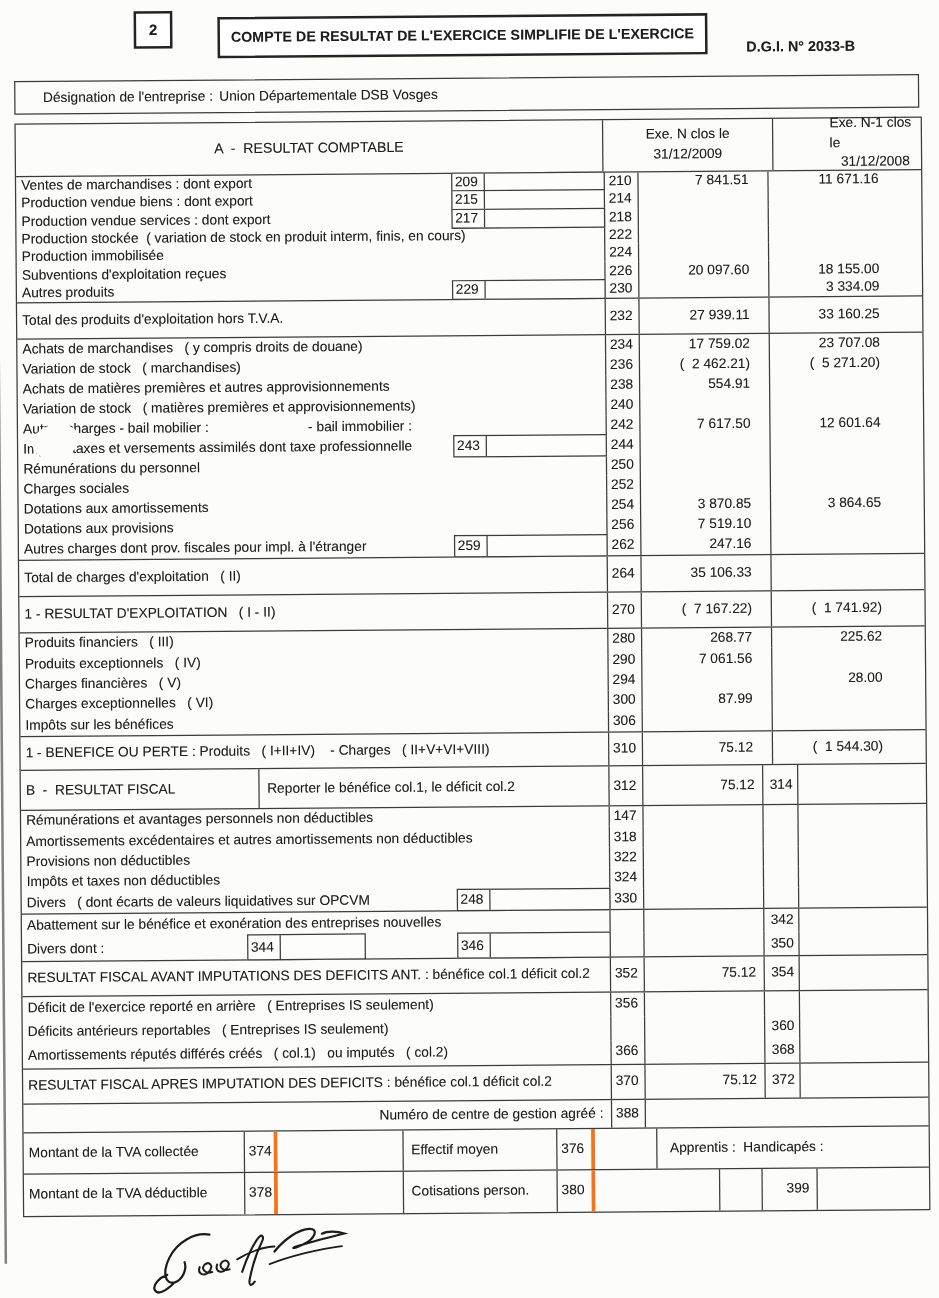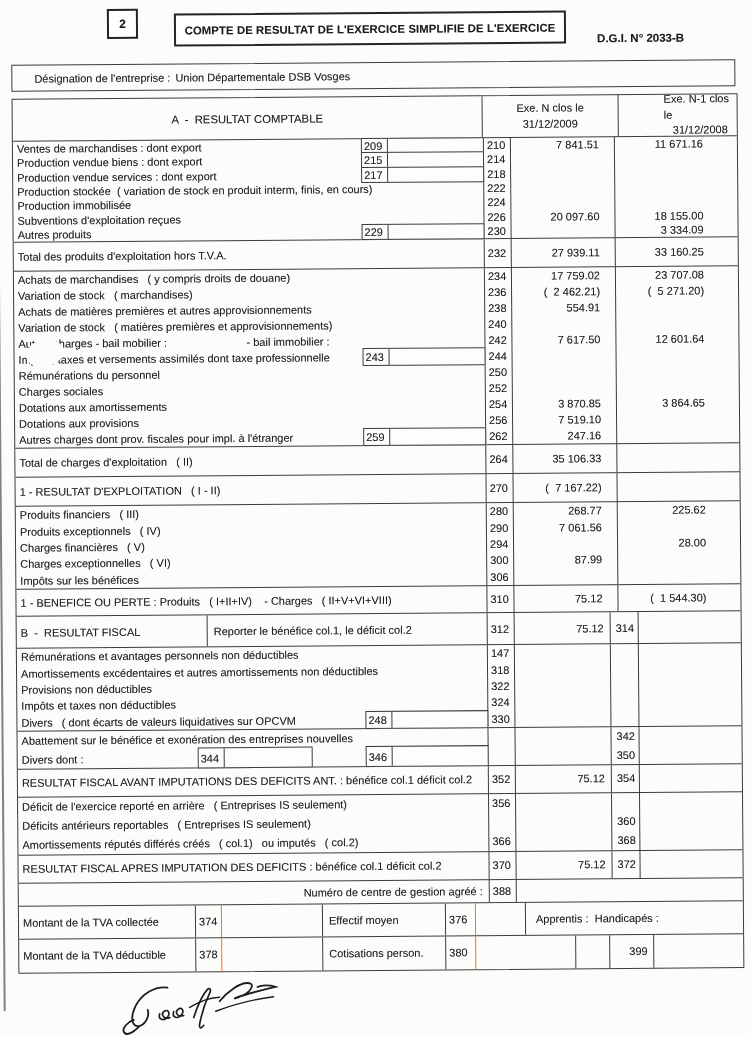--- a/index.html
+++ b/index.html
@@ -50,31 +50,31 @@
   .c-note{flex:0 0 280px;border-left:1px solid #3c3c3c;display:flex;align-items:center;padding-left:6px;white-space:pre;box-sizing:border-box;}
   .c-code{flex:0 0 28px;border-left:1px solid #3c3c3c;border-right:1px solid #3c3c3c;display:flex;align-items:center;padding-left:3px;box-sizing:border-box;}
   .c-n{flex:0 0 104px;border-right:1px solid #3c3c3c;display:flex;align-items:center;justify-content:flex-end;padding-right:15px;white-space:pre;box-sizing:border-box;}
   .c-n1{flex:1;display:flex;align-items:center;justify-content:flex-end;padding-right:34px;white-space:pre;box-sizing:border-box;}
   .c-nb{flex:0 0 96px;border-right:1px solid #3c3c3c;display:flex;align-items:center;justify-content:flex-end;padding-right:6px;white-space:pre;box-sizing:border-box;}
   .c-sub{flex:0 0 28px;border-right:1px solid #3c3c3c;display:flex;align-items:center;padding-left:5px;box-sizing:border-box;}
   .c-rest{flex:1;}
 
   .ibox{position:absolute;left:348px;top:-1px;bottom:-1px;width:123px;border:1px solid #3c3c3c;
     background:#fdfdfc;display:flex;align-items:stretch;box-sizing:border-box;}
-  .ibox.pos2{left:180px;width:115px;}
+  .ibox.pos2{left:180px;width:95px;}
   .ibcode{width:26px;border-right:1px solid #3c3c3c;display:flex;align-items:center;padding-left:2px;box-sizing:border-box;}
   .ibfield{flex:1;}
 
   
   .bottom{border-top:1px solid #3c3c3c;}
   .brow{display:flex;align-items:stretch;height:32px;}
   .brow1{border-bottom:1px solid #3c3c3c;}
   .brow2{height:33px;}
   .b-lab1{flex:0 0 176px;display:flex;align-items:center;padding-left:4px;box-sizing:border-box;}
-  .b-code{flex:0 0 27px;border-left:1px solid #3c3c3c;border-right:1px solid #f97316;display:flex;align-items:center;padding-left:3px;box-sizing:border-box;}
+  .b-code{flex:0 0 27px;border-left:1px solid #3c3c3c;border-right:3px solid #f97316;display:flex;align-items:center;padding-left:3px;box-sizing:border-box;}
   .b-code2{flex:0 0 31px;}
   .b-field1{flex:0 0 101px;border-right:1px solid #3c3c3c;box-sizing:border-box;}
   .b-lab2{flex:0 0 122px;display:flex;align-items:center;padding-left:6px;box-sizing:border-box;}
   .b-field2{flex:0 0 50px;border-right:1px solid #3c3c3c;box-sizing:border-box;}
   .b-field2w{flex:0 0 100px;border-right:1px solid #3c3c3c;box-sizing:border-box;}
   .b-gap{flex:0 0 34px;border-right:1px solid #3c3c3c;box-sizing:border-box;}
   .b-code3{flex:0 0 28px;border-right:1px solid #3c3c3c;display:flex;align-items:center;padding-left:3px;box-sizing:border-box;margin-left:16px;}
   .b-lab3{flex:1;display:flex;align-items:center;padding-left:10px;white-space:pre;}
   .b-field3{flex:1;}
 
@@ -239,20 +239,21 @@
               <div class="c-lab"><span>Total de charges d'exploitation   ( II)</span></div>
               <div class="c-code">264</div>
               <div class="c-n">35 106.33</div>
             </div>
           </div>
           <div class="section sec-total">
             <div class="row">
               <div class="c-lab"><span>1 - RESULTAT D'EXPLOITATION   ( I - II)</span></div>
               <div class="c-code">270</div>
               <div class="c-n">(  7 167.22)</div>
+              <div class="c-n1">(  1 741.92)</div>
             </div>
           </div>
           <div class="section sec-fin">
             <div class="row">
               <div class="c-lab"><span>Produits financiers   ( III)</span></div>
               <div class="c-code">280</div>
               <div class="c-n">268.77</div>
               <div class="c-n1">225.62</div>
             </div>
             <div class="row">

